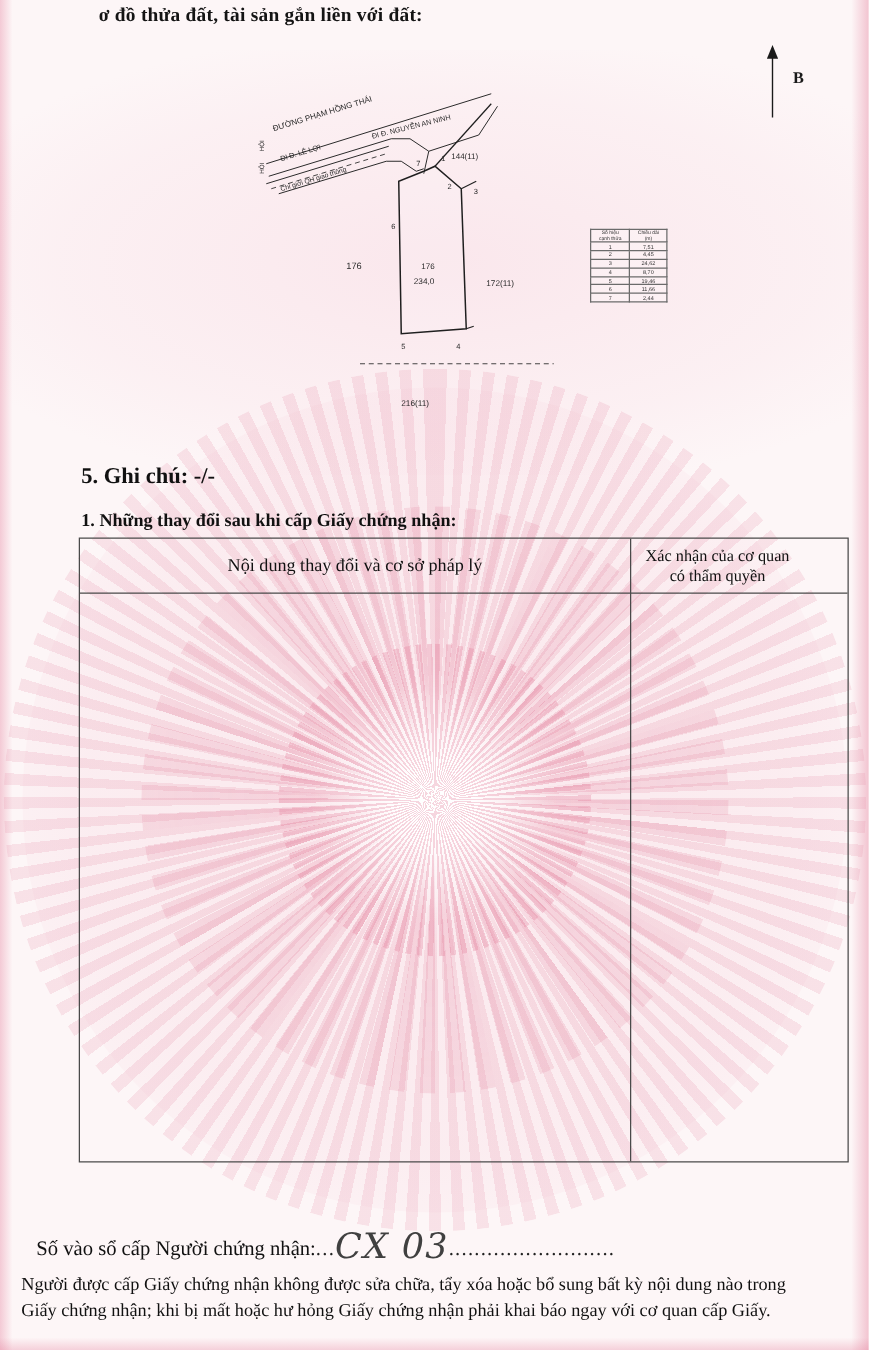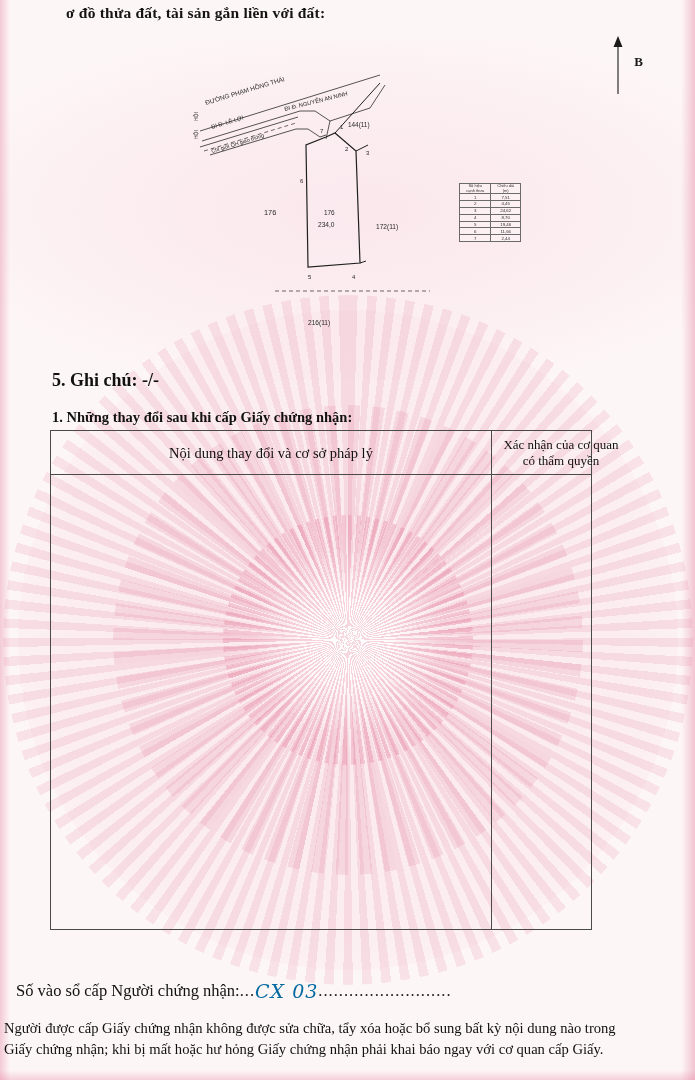--- a/index.html
+++ b/index.html
@@ -61,21 +61,21 @@
   }
   .bg-top{
     position:absolute;left:-40px;top:40px;width:790px;height:340px;
     background:radial-gradient(ellipse at 50% 50%, rgba(244,196,211,0.30) 0%, rgba(244,196,211,0.12) 55%, rgba(255,255,255,0) 78%);
   }
   .edge-l{position:absolute;left:0;top:0;width:10px;height:100%;background:linear-gradient(90deg,rgba(226,120,150,0.35),rgba(255,255,255,0));}
   .edge-r{position:absolute;right:0;top:0;width:14px;height:100%;background:linear-gradient(270deg,rgba(226,120,150,0.40),rgba(255,255,255,0));}
   .edge-b{position:absolute;left:0;bottom:0;width:100%;height:10px;background:linear-gradient(0deg,rgba(226,120,150,0.30),rgba(255,255,255,0));}
 
   
-  .page{position:absolute;inset:0;}
+  .page{position:absolute;inset:0;margin-left:13px;}
 
   .head-title{
     position:absolute;left:66px;top:4px;
     font-size:15.5px;font-weight:bold;letter-spacing:.2px;
     color:#141414;
     white-space:nowrap;
   }
 
   
   .north{
@@ -114,21 +114,21 @@
     font-size:18px;font-weight:bold;color:#111;
   }
   .sec5 .val{font-weight:bold;}
   .sec6{
     position:absolute;left:52px;top:409px;
     font-size:14.5px;font-weight:bold;color:#111;
   }
 
   .bigtable{
     position:absolute;left:50px;top:430px;
-    width:542px;height:500px;
+    width:616px;height:500px;
     border:1px solid #4a4a4a;
     box-sizing:border-box;
   }
   .bt-head{
     position:absolute;left:0;top:0;width:100%;height:44px;
     border-bottom:1px solid #4a4a4a;box-sizing:border-box;
   }
   .bt-divider{
     position:absolute;left:440px;top:0;width:1px;height:100%;
     background:#4a4a4a;
@@ -146,22 +146,22 @@
 
   
   .sobook{
     position:absolute;left:16px;top:978px;
     font-size:16.5px;color:#111;white-space:nowrap;
   }
   .sobook .dots{letter-spacing:1px;color:#222;}
   .handwrite{
     font-family:"DejaVu Serif", serif;
     font-style:italic;
-    font-size:19px;
-    color:#0369a1;
+    font-size:28px;
+    color:#404040;
     letter-spacing:1px;
     position:relative;
     top:2px;
   }
   .note{
     position:absolute;left:4px;top:1018px;width:664px;
     font-size:14.6px;line-height:1.45;color:#111;
   }
 </style>
 </head>

